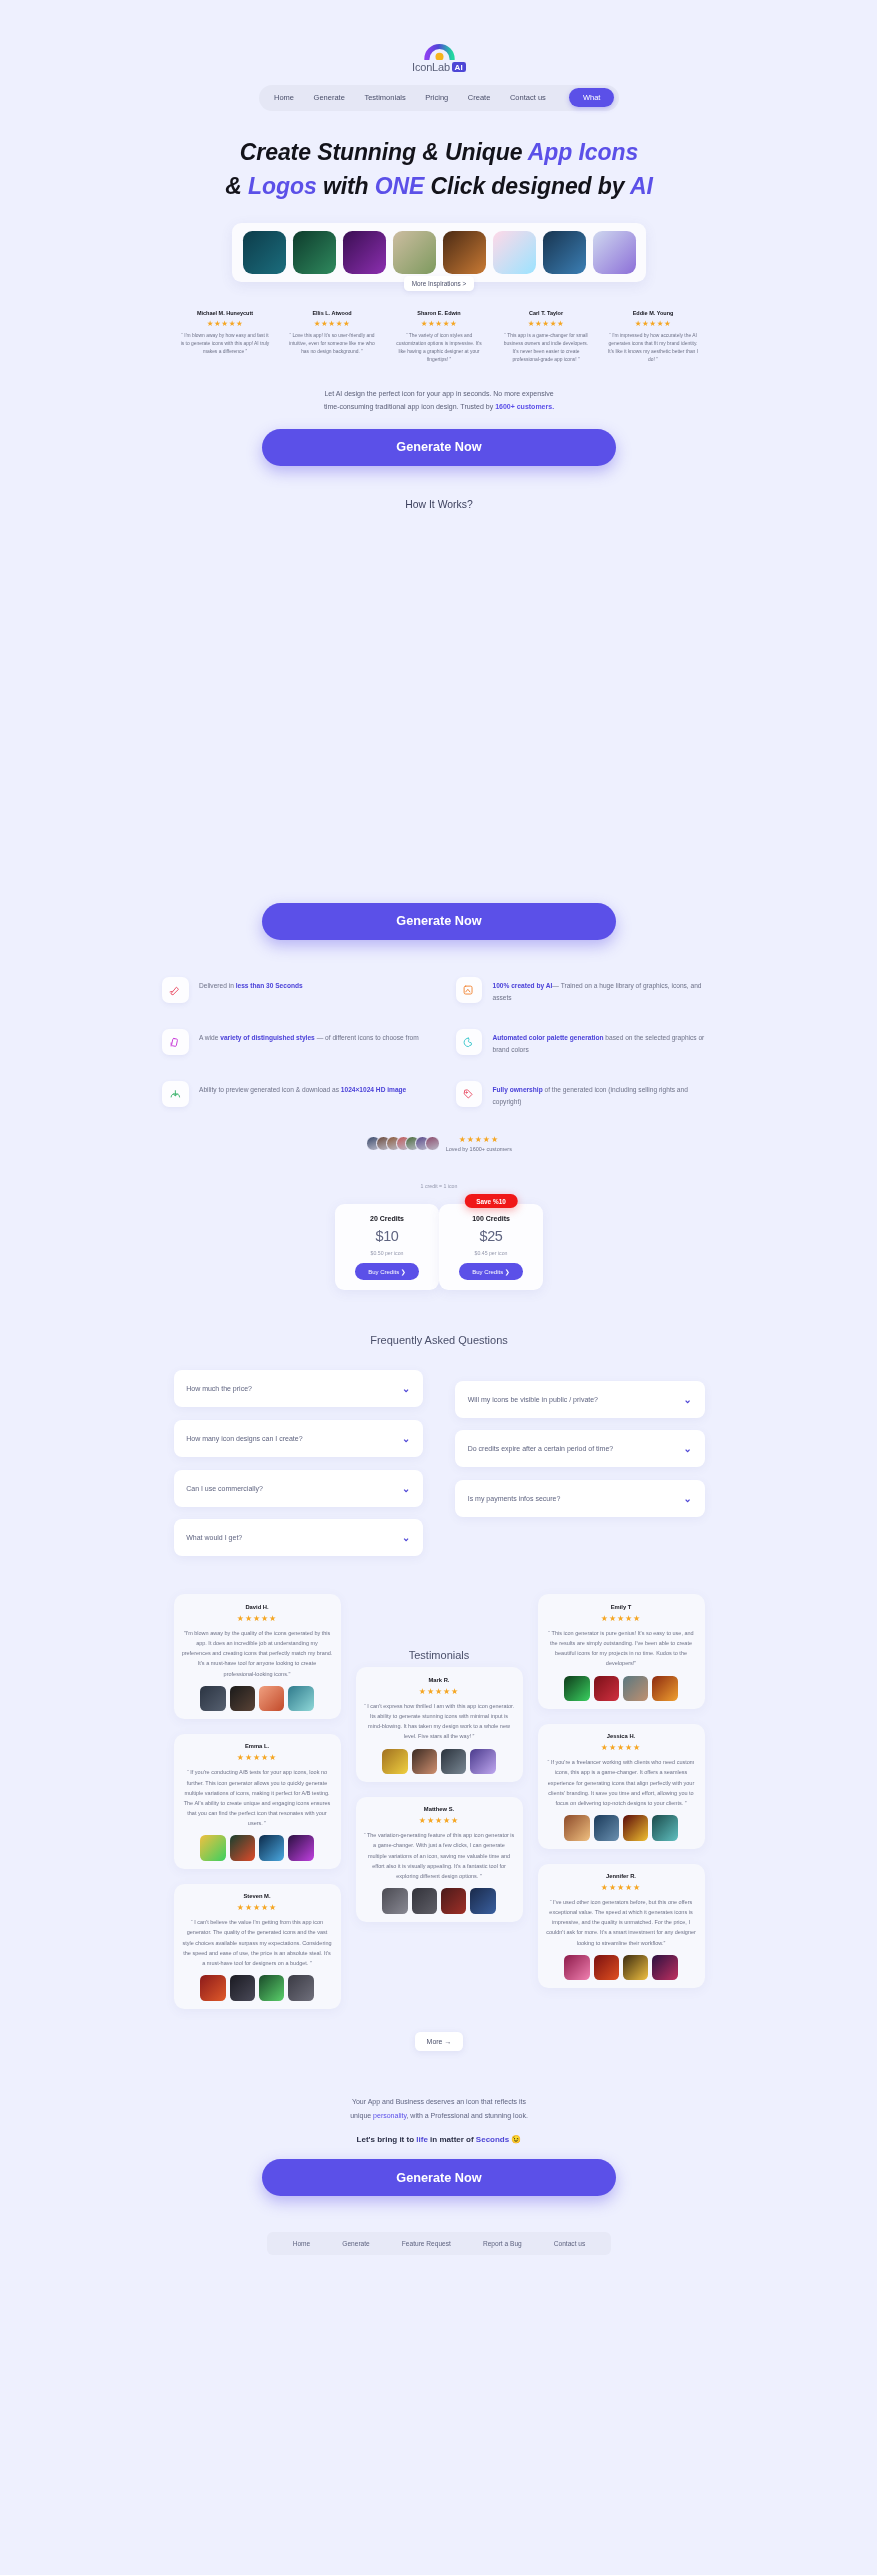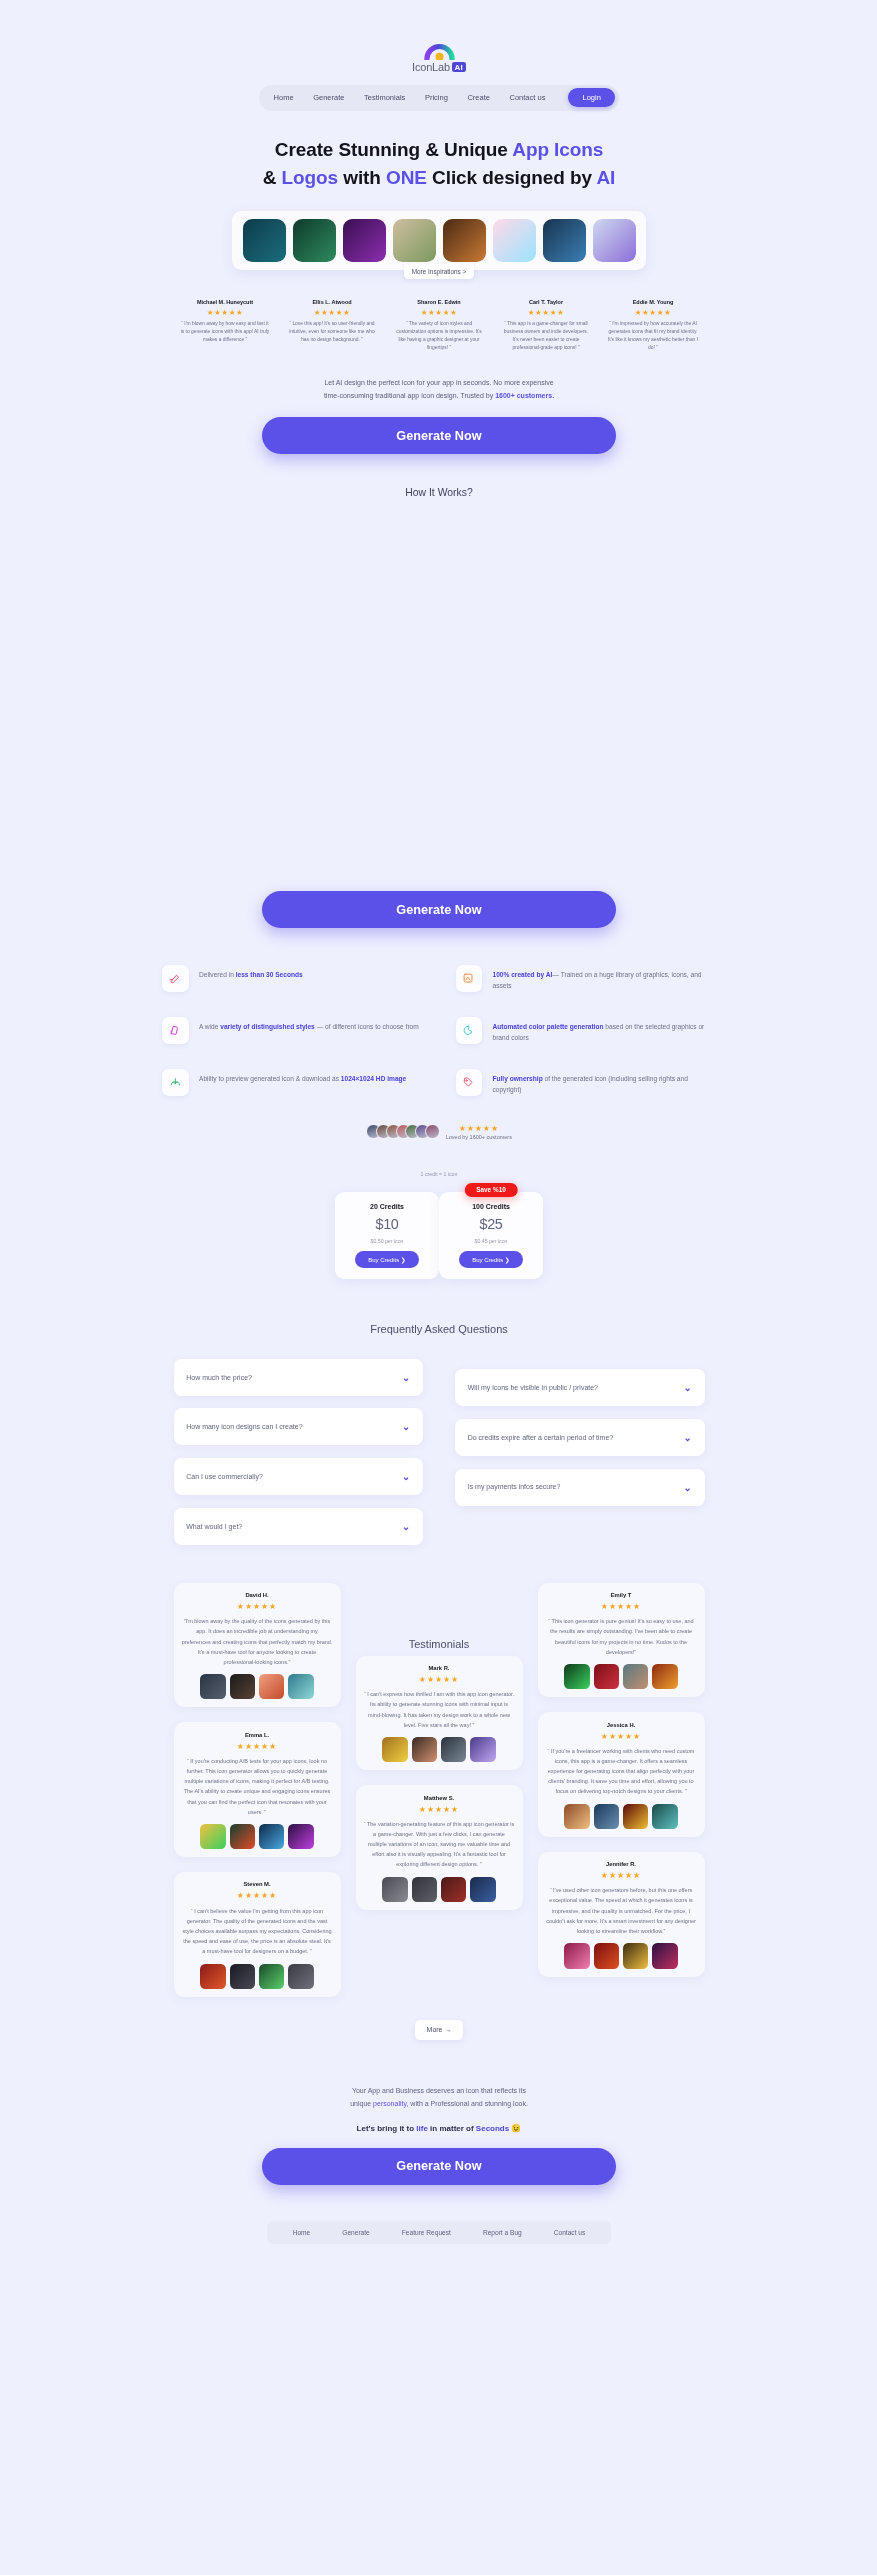--- a/index.html
+++ b/index.html
@@ -20,21 +20,21 @@
   .logo-text { display:flex; align-items:center; gap:1.7px; font-size:11px; color:#5a5f78; letter-spacing:-0.2px; }
   .logo-badge { background:#4e46d6; color:#fff; font-size:8px; font-weight:bold; padding:0.6px 2.9px; border-radius:2.3px; letter-spacing:0.3px;}
 
   .nav-outer { display:flex; justify-content:center; margin-top:11.5px; }
   .nav { display:flex; align-items:center; background:#e5e7f5; border-radius:17.3px; padding:3.5px 4.6px 3.5px 15px; gap:19.6px; }
   .nav a { font-size:7.5px; color:#4a4f6a; text-decoration:none; white-space:nowrap; }
   .login-btn { background:#5b50e8; color:#fff !important; font-size:7.5px; padding:5.2px 14px; border-radius:12.7px; margin-left:3.5px; box-shadow:0 1.7px 5.8px rgba(91,80,232,.35); }
 
   
   .hero { text-align:center; margin-top:25.4px; }
-  .hero h1 { font-size:19px; font-weight:bold; line-height:1.45; color:#13131a; letter-spacing:-0.1px;}
+  .hero h1 { font-size:23px; font-weight:bold; line-height:1.45; color:#13131a; letter-spacing:-0.1px;font-style:italic;}
   .hl { color:#5b50e8; }
 
   
   .strip-wrap { display:flex; justify-content:center; margin-top:19.6px; position:relative; }
   .strip { background:#fbfbfe; border-radius:9.2px; padding:8px 10.4px; display:flex; gap:7px; box-shadow:0 3.5px 12.7px rgba(80,80,160,.09); }
   .strip .tile { width:43px; height:43px; border-radius:9.2px; position:relative; overflow:hidden; }
   .more-insp { position:relative; display:flex; justify-content:center; margin-top:-5.8px; }
   .more-insp span { background:#fff; border-radius:4.6px; font-size:6.4px; padding:4px 8px; color:#4a4f6a; box-shadow:0 1.7px 5.8px rgba(80,80,160,.10); }
 
   
@@ -158,21 +158,21 @@
   </div>
 
   <div class="nav-outer">
     <nav class="nav">
       <a href="#">Home</a>
       <a href="#">Generate</a>
       <a href="#">Testimonials</a>
       <a href="#">Pricing</a>
       <a href="#">Create</a>
       <a href="#">Contact us</a>
-      <a href="#" class="login-btn">Login</a>
+      <a href="#" class="login-btn">What</a>
     </nav>
   </div>
 
   <div class="hero">
     <h1>
       <span>Create Stunning &amp; Unique </span><span class="hl">App Icons</span><br>
       <span>&amp; </span><span class="hl">Logos</span><span> with </span><span class="hl">ONE</span><span> Click designed by </span><span class="hl">AI</span>
     </h1>
   </div>
 

